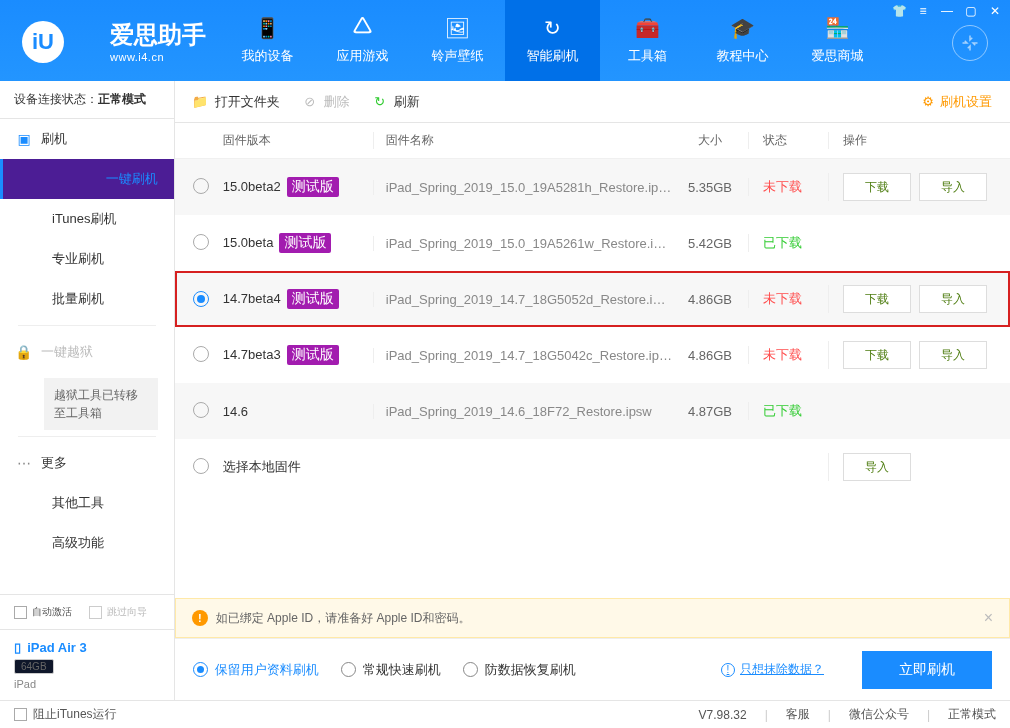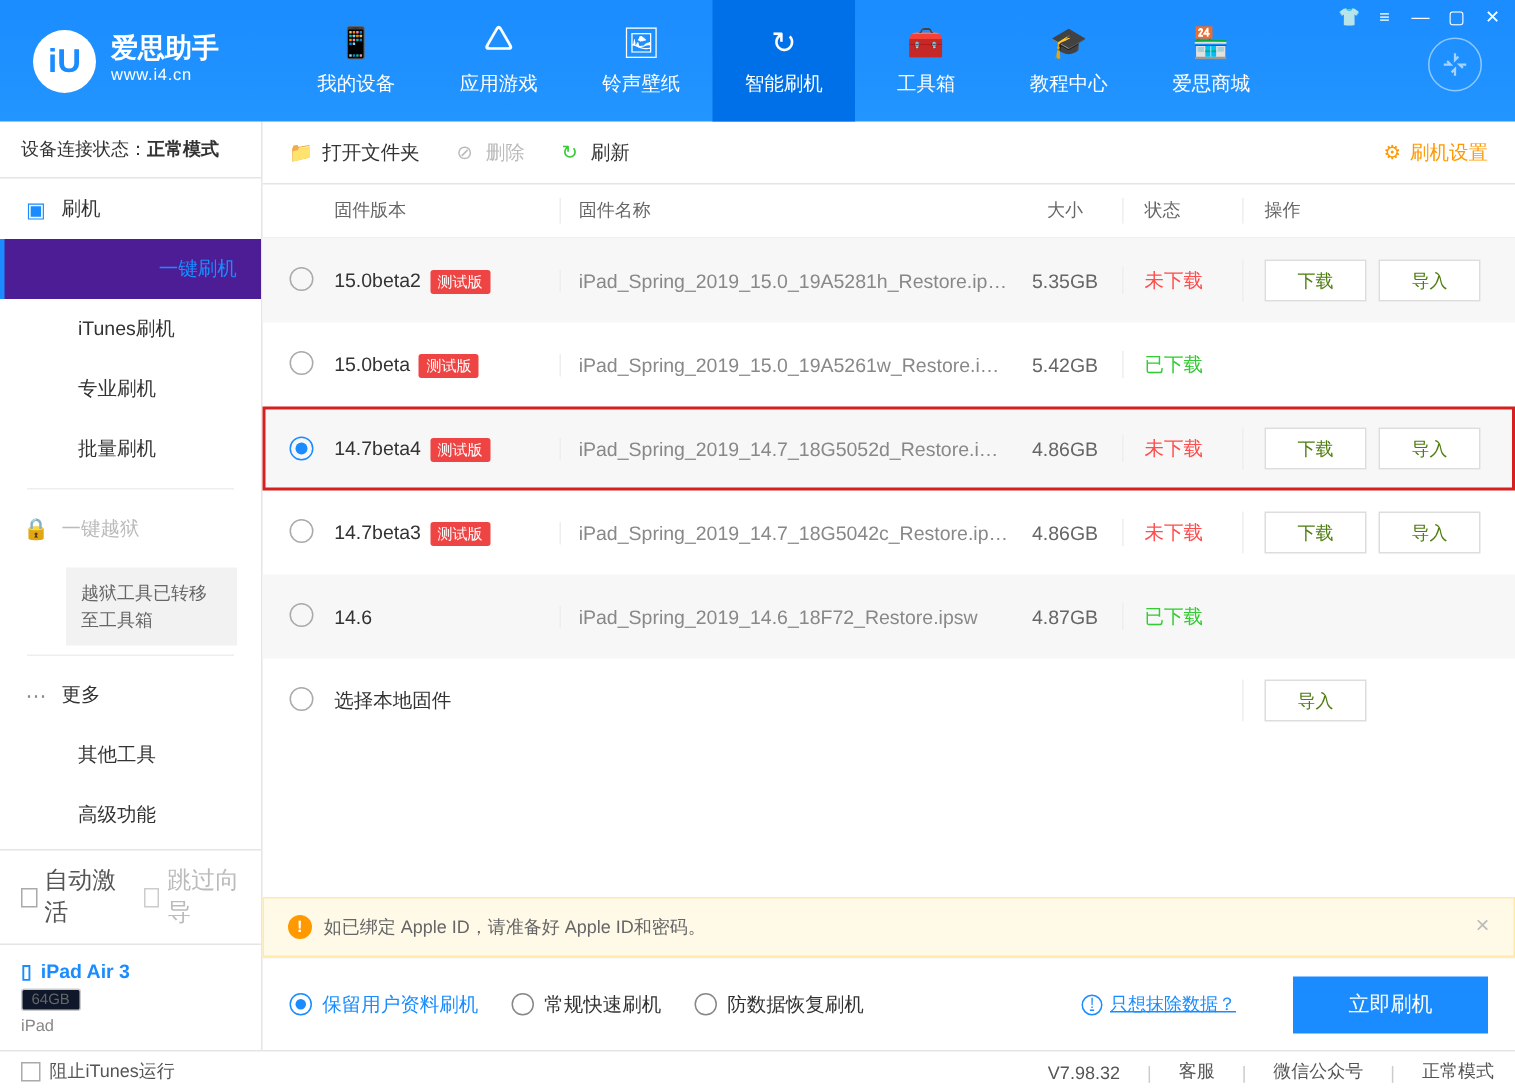--- a/index.html
+++ b/index.html
@@ -1,22 +1,22 @@
 <!DOCTYPE html>
 <html><head>
   <meta charset="utf-8">
   <style>
     * { box-sizing: border-box; margin: 0; padding: 0; font-family: "Microsoft YaHei", Arial, sans-serif; }
     body { width: 1010px; height: 728px; background: #fff; overflow: hidden; }
     
     .header { height: 81px; background: linear-gradient(to bottom, #1a8cff, #2395ff); display: flex; align-items: center; position: relative; }
-    .logo-area { display: flex; align-items: flex-start; padding: 0 14px 0 22px; min-width: 190px; }
+    .logo-area { display: flex; align-items: flex-end; padding: 0 14px 0 22px; min-width: 190px; gap: 36px; }
     .logo-icon { width: 42px; height: 42px; background: #fff; border-radius: 50%; display: flex; align-items: center; justify-content: center; color: #1a8cff; font-weight: bold; font-size: 22px; margin-right: 10px; }
     .logo-text { color: #fff; }
-    .logo-text .name { font-size: 18px; font-weight: bold; }
+    .logo-text .name { font-size: 24px; font-weight: bold; }
     .logo-text .url { font-size: 11px; letter-spacing: 0.5px; }
     .nav-tabs { display: flex; height: 100%; }
     .nav-tab { width: 95px; display: flex; flex-direction: column; align-items: center; justify-content: center; color: #fff; font-size: 13px; cursor: pointer; gap: 7px; }
     .nav-tab.active { background: #0070e8; }
     .nav-icon { width: 24px; height: 24px; display: flex; align-items: center; justify-content: center; font-size: 20px; }
     .win-controls { position: absolute; top: 4px; right: 8px; display: flex; gap: 10px; }
     .win-btn { color: #fff; font-size: 12px; cursor: pointer; width: 14px; text-align: center; }
     .resync-badge { position: absolute; right: 22px; bottom: 20px; width: 36px; height: 36px; border: 1px solid rgba(255,255,255,0.5); border-radius: 50%; display: flex; align-items: center; justify-content: center; color: rgba(255,255,255,0.6); cursor: pointer; }
     
     .body-area { display: flex; height: 619px; }
@@ -26,21 +26,21 @@
     .side-menu { flex: 1; overflow: auto; padding-bottom: 8px; }
     .side-group { padding: 11px 16px; font-size: 13px; color: #333; display: flex; align-items: center; gap: 9px; cursor: pointer; }
     .side-group.disabled { color: #bbb; }
     .side-group .gicon { width: 16px; height: 16px; display: inline-flex; align-items: center; justify-content: center; font-size: 14px; }
     .side-item { padding: 11px 16px 11px 52px; font-size: 13px; color: #333; cursor: pointer; }
     .side-item.active { background: #4c1d95; color: #1a8cff; border-left: 3px solid #1a8cff; padding-left: 33px; text-align: right; }
     .side-note { margin: 6px 16px 6px 44px; background: #f2f2f2; padding: 8px 10px; font-size: 12px; color: #666; line-height: 1.5; }
     .side-sep { height: 1px; background: #eee; margin: 6px 18px; }
     
     .sidebar-bottom { border-top: 1px solid #e5e5e5; }
-    .chk-row { padding: 10px 14px; font-size: 16px; color: #555; display: flex; align-items: center; gap: 5px; }
+    .chk-row { padding: 10px 14px; font-size: 10px; color: #555; display: flex; align-items: center; gap: 5px; }
     .chk-row .chk { width: 13px; height: 13px; border: 1px solid #aaa; display: inline-block; }
     .device-panel { padding: 10px 14px; border-top: 1px solid #e5e5e5; }
     .device-name { color: #1a8cff; font-weight: bold; font-size: 13px; display: flex; align-items: center; gap: 6px; }
     .device-badge { display: inline-block; border: 1px solid #ccc; padding: 1px 6px; font-size: 10px; color: #666; margin-top: 4px; border-radius: 2px; background: #0f172a; }
     .device-type { font-size: 11px; color: #888; margin-top: 4px; }
     
     .main { flex: 1; display: flex; flex-direction: column; }
     .toolbar { height: 42px; border-bottom: 1px solid #e5e5e5; display: flex; align-items: center; padding: 0 18px; font-size: 13px; }
     .tbtn { display: flex; align-items: center; gap: 6px; margin-right: 22px; cursor: pointer; color: #333; }
     .tbtn.disabled { color: #bbb; }
@@ -56,21 +56,21 @@
     .col-action { width: 164px; border-left: 1px solid #eee; padding-left: 14px; }
     
     .tbody { }
     .trow { height: 56px; display: flex; align-items: center; padding: 0 18px; font-size: 13px; position: relative; }
     .trow:nth-child(odd) { background: #f7f7f7; }
     .trow.highlighted { outline: 2px solid #d62020; outline-offset: -2px; }
     .radio { width: 16px; height: 16px; border: 1px solid #aaa; border-radius: 50%; display: inline-flex; align-items: center; justify-content: center; }
     .radio.on { border-color: #1a8cff; }
     .radio.on::after { content: ''; width: 8px; height: 8px; background: #1a8cff; border-radius: 50%; }
     .ver-text { color: #333; }
-    .beta-badge { display: inline-block; background: #ef4444; color: #fff; font-size: 10px; padding: 1px 5px; margin-left: 6px; border-radius: 2px; }
+    .beta-badge { display: inline-block; background: #a21caf; color: #fff; font-size: 14px; padding: 1px 5px; margin-left: 6px; border-radius: 2px; }
     .fname { color: #888; white-space: nowrap; overflow: hidden; text-overflow: ellipsis; }
     .size-text { color: #666; text-align: center; }
     .status-text.not { color: #ff4d4d; }
     .status-text.done { color: #33cc33; }
     .act-btns { display: flex; gap: 8px; }
     .btn { width: 68px; height: 28px; border: 1px solid #ddd; background: #fff; font-size: 12px; cursor: pointer; color: #4d7c0f; }
     
     .alert-bar { background: #fff9e8; border: 1px solid #ffe9a8; padding: 10px 16px; margin: 0; font-size: 12px; color: #666; display: flex; align-items: center; gap: 8px; }
     .alert-icon { width: 16px; height: 16px; background: #ff9900; border-radius: 50%; color: #fff; display: inline-flex; align-items: center; justify-content: center; font-size: 11px; font-weight: bold; }
     .alert-close { margin-left: auto; color: #bbb; cursor: pointer; font-size: 16px; }

